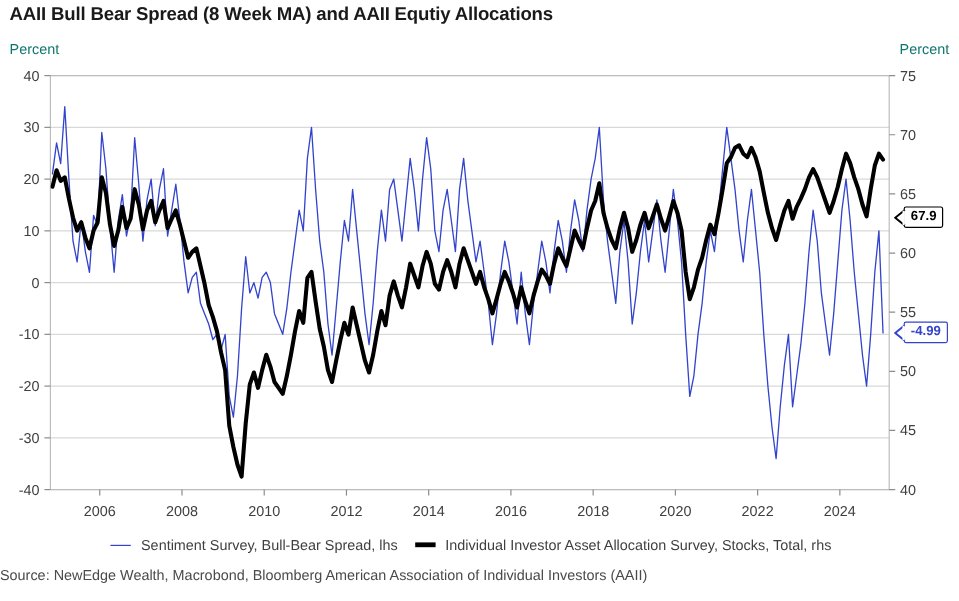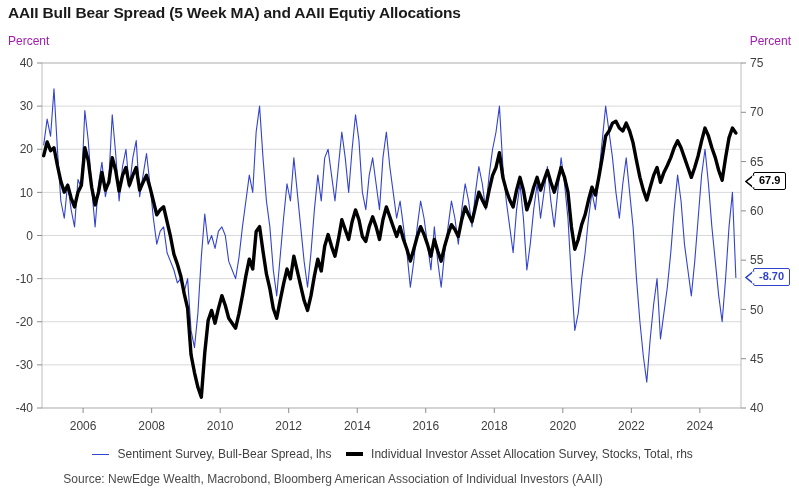--- a/index.html
+++ b/index.html
@@ -27,21 +27,21 @@
     top: 4px;
     font-size: 15.5px;
     font-weight: bold;
     letter-spacing: -0.15px;
     color: #1a1a1a;
     white-space: nowrap;
   }
   .axis-unit {
     position: absolute;
     font-size: 12px;
-    color: #a21caf;
+    color: #0f766e;
     text-align: center;
   }
   .axis-unit.left  { left: 8px;  top: 34px; }
   .axis-unit.right { right: 8px; top: 34px; }
 
   .plot-svg {
     position: absolute;
     left: 0;
     top: 0;
   }
@@ -88,21 +88,20 @@
   }
   .legend-text {
     display: inline-block;
     vertical-align: middle;
   }
   .source {
     position: absolute;
     left: 0;
     top: 472px;
     width: 666px;
-    text-align: center;
     font-size: 12px;
     color: #4a4a4a;
   }
 
   .callout {
     position: absolute;
     font-size: 11px;
     font-weight: bold;
     background: #ffffff;
     border: 1.4px solid #000000;
@@ -121,21 +120,21 @@
   .callout.black { color: #000000; border-color: #000000; margin-top: 48px; }
   .callout.blue  { color: #3344cc; border-color: #3344cc; font-weight: bold; }
 
   .callout .arrow svg { display: block; }
 </style>
 </head>
 <body>
 
 <div id="chart-root">
 
-  <div class="chart-title">AAII Bull Bear Spread (5 Week MA) and AAII Equtiy Allocations</div>
+  <div class="chart-title">AAII Bull Bear Spread (8 Week MA) and AAII Equtiy Allocations</div>
 
   <div class="axis-unit left">Percent</div>
   <div class="axis-unit right">Percent</div>
 
   <svg class="plot-svg" id="plot-svg" width="799" height="445">
       <line x1="42" y1="408" x2="741" y2="408" stroke="#d9d9d9" stroke-width="1"></line>
       <line x1="42" y1="364.875" x2="741" y2="364.875" stroke="#d9d9d9" stroke-width="1"></line>
       <line x1="42" y1="321.75" x2="741" y2="321.75" stroke="#d9d9d9" stroke-width="1"></line>
       <line x1="42" y1="278.625" x2="741" y2="278.625" stroke="#d9d9d9" stroke-width="1"></line>
       <line x1="42" y1="235.5" x2="741" y2="235.5" stroke="#d9d9d9" stroke-width="1"></line>
@@ -230,16 +229,16 @@
     <span>67.9</span>
   </div>
 
   <div class="callout blue" id="callout-blue" style="left: 753px; top: 268.418px;">
     <span class="arrow">
       <svg width="10" height="13" viewBox="0 0 10 13">
         <polyline points="9,0 1,6.5 9,13" fill="#ffffff" stroke="#3344cc" stroke-width="1.6"></polyline>
         <line x1="8" y1="0.6" x2="8" y2="12.4" stroke="#ffffff" stroke-width="1.8"></line>
       </svg>
     </span>
-    <span>-8.70</span>
+    <span>-4.99</span>
   </div>
 
 </div>
 
 </body></html>

